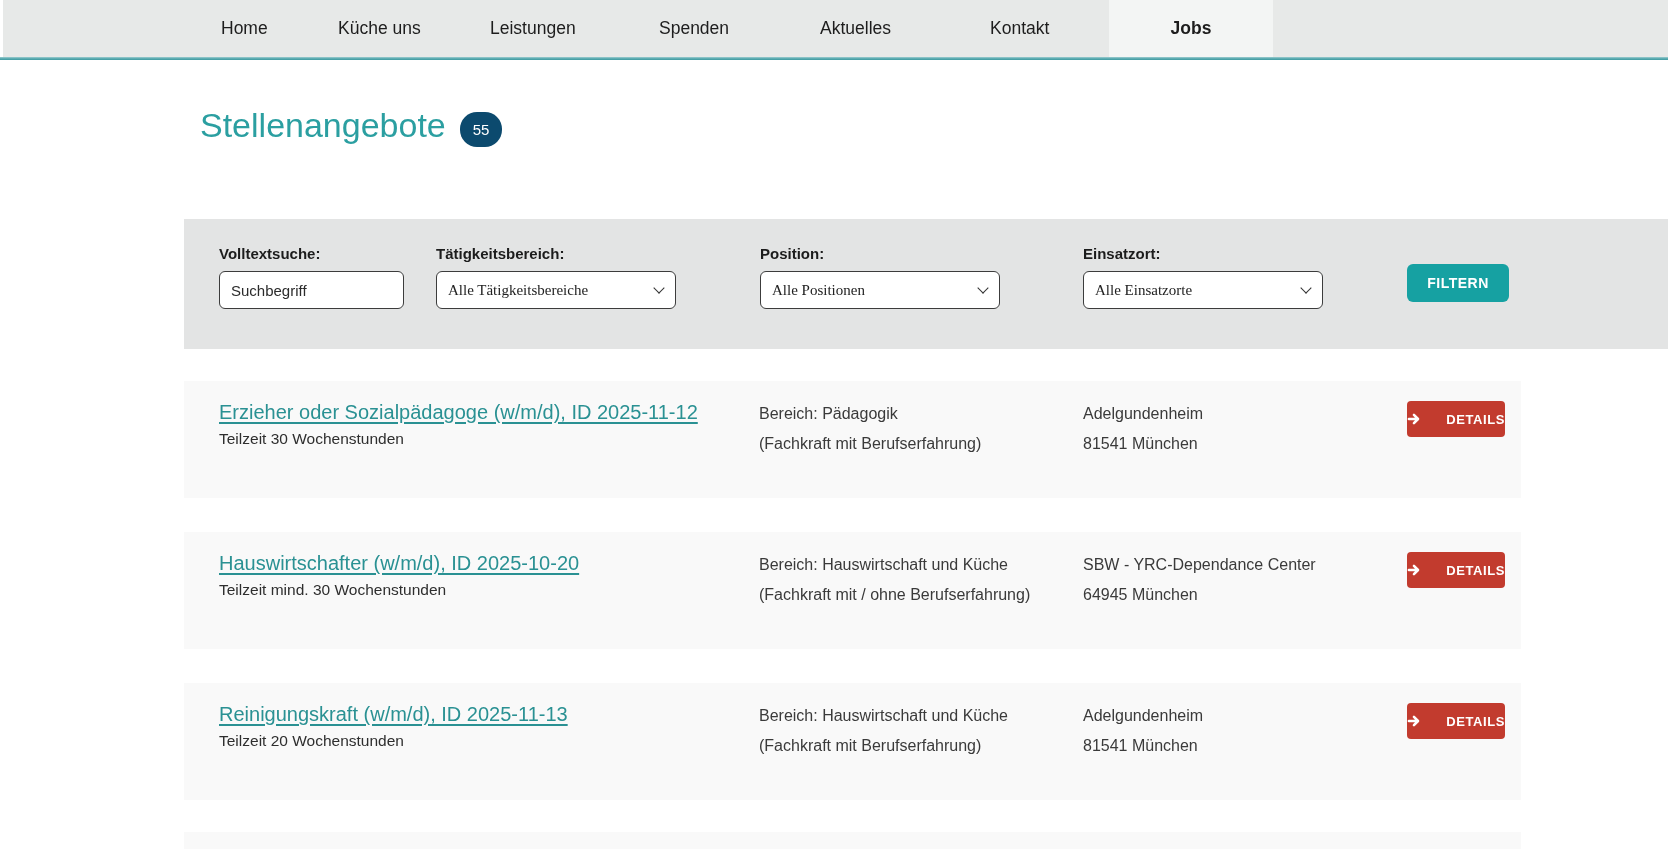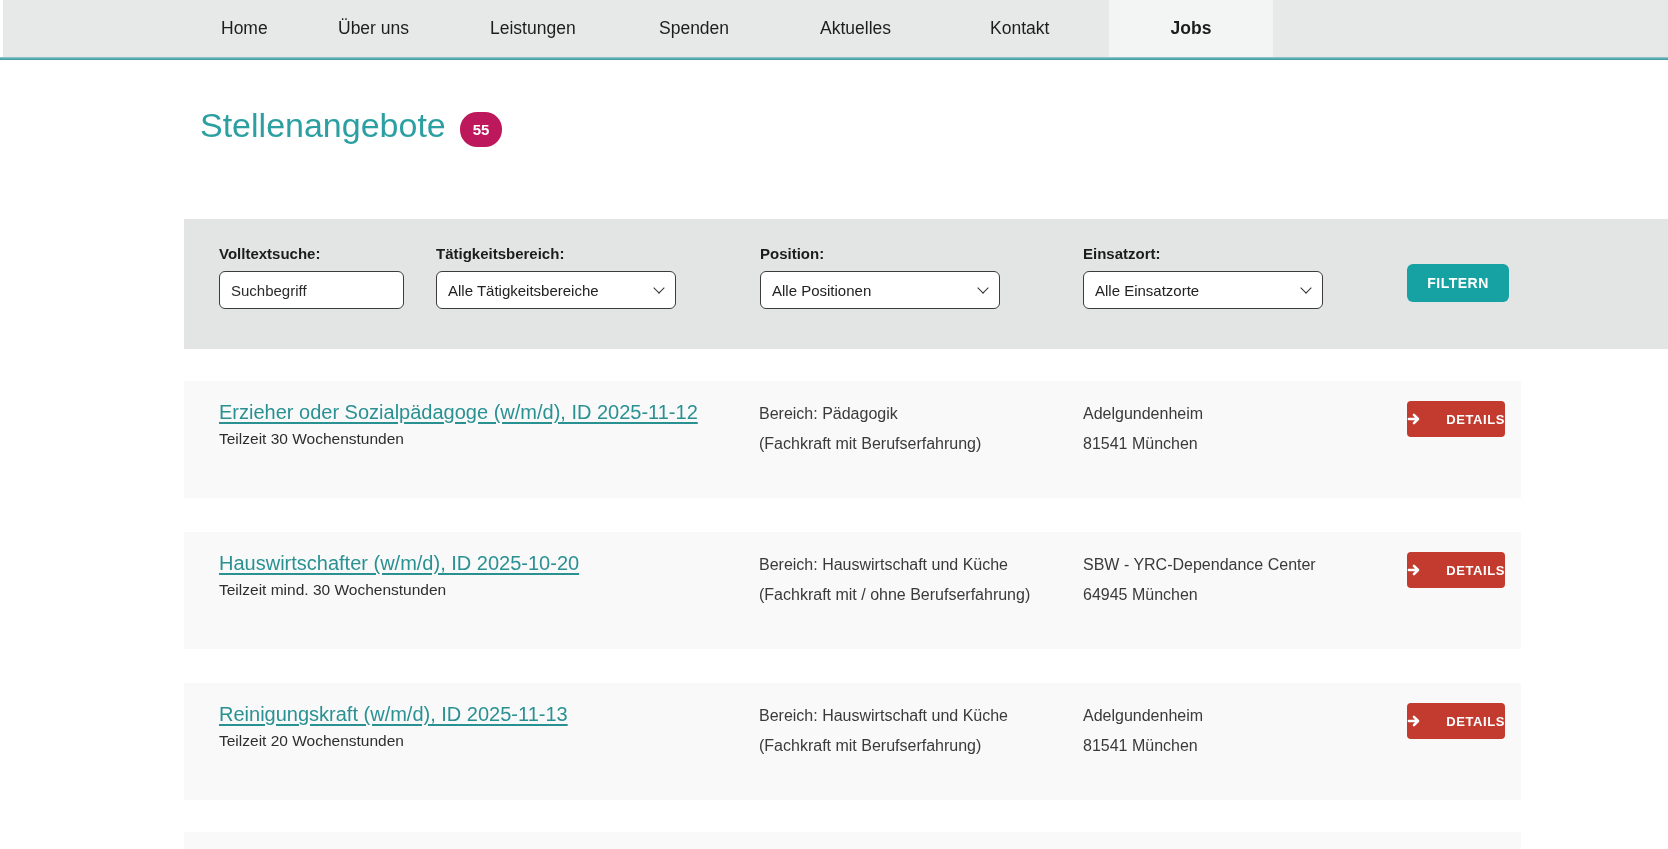--- a/index.html
+++ b/index.html
@@ -56,25 +56,24 @@
     font-size: 34px;
     font-weight: 400;
     line-height: 38px;
     color: #2b9fa1;
   }
   .count-badge {
     display: inline-block;
     margin-left: 14px;
     margin-top: 6px;
     padding: 9px 13px;
-    background: #be185d;
+    background: #0c4a6e;
     color: #ffffff;
     font-size: 15px;
     border-radius: 17px;
-    font-weight: bold;
   }
 
   
   .filter-panel {
     position: relative;
     margin-top: 72px;
     width: 1593px;
     height: 130px;
     background: #e3e4e4;
   }
@@ -103,21 +102,21 @@
   .text-input::placeholder { color: #2b2b2b; opacity: 1; }
   .select-wrap { position: relative; width: 240px; }
   .select-wrap select {
     width: 100%; height: 38px;
     border: 1px solid #3c3c3c;
     border-radius: 6px;
     background: #ffffff;
     padding: 0 28px 0 11px;
     font-size: 15px;
     color: #222;
-    font-family: Liberation Sans, sans-serif;
+    font-family: Liberation Serif, serif;
     appearance: none;
     -webkit-appearance: none;
   }
   .select-chevron {
     position: absolute;
     right: 13px; top: 13px;
     width: 8px; height: 8px;
     border-right: 1.6px solid #333;
     border-bottom: 1.6px solid #333;
     transform: rotate(45deg);
@@ -188,21 +187,21 @@
     height: 117px;
     background: #f9f9f9;
     margin-top: -2px;
   }
 </style>
 </head>
 <body>
 
 <nav class="topnav">
   <div class="nav-item nav-home">Home</div>
-  <div class="nav-item nav-ueber-uns">Über uns</div>
+  <div class="nav-item nav-ueber-uns">Küche uns</div>
   <div class="nav-item nav-leistungen">Leistungen</div>
   <div class="nav-item nav-spenden">Spenden</div>
   <div class="nav-item nav-aktuelles">Aktuelles</div>
   <div class="nav-item nav-kontakt">Kontakt</div>
   <div class="nav-item nav-jobs">Jobs</div>
 </nav>
 <div class="nav-rule"></div>
 
 <div class="content">
 

